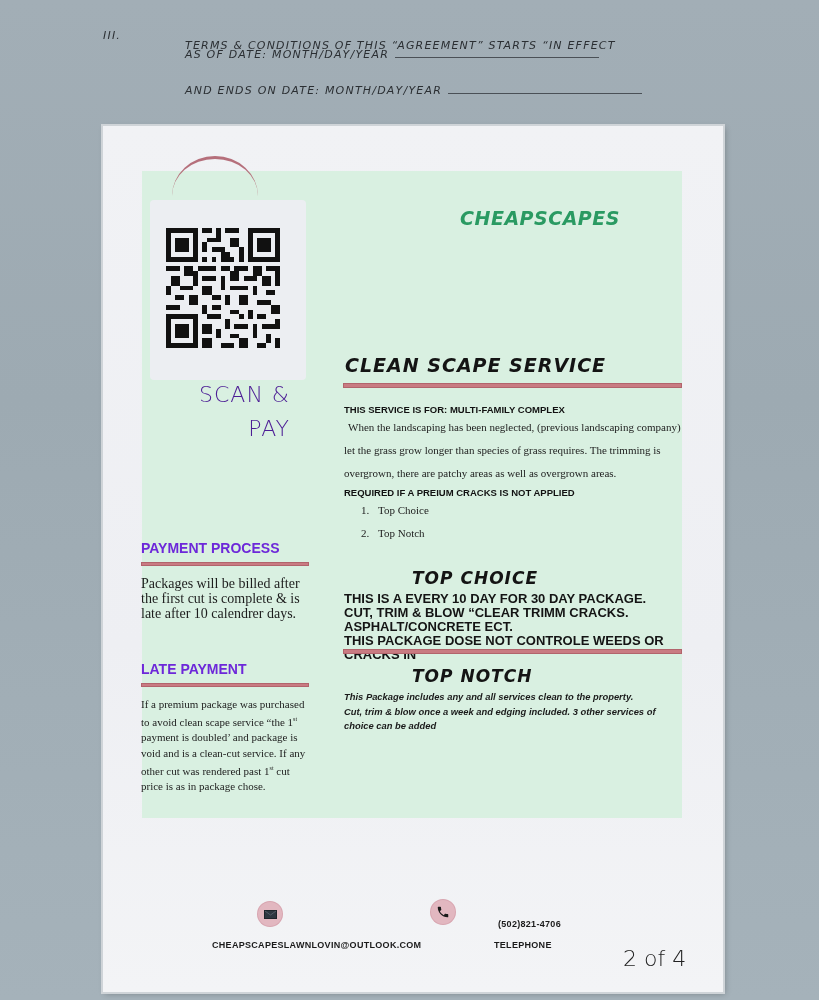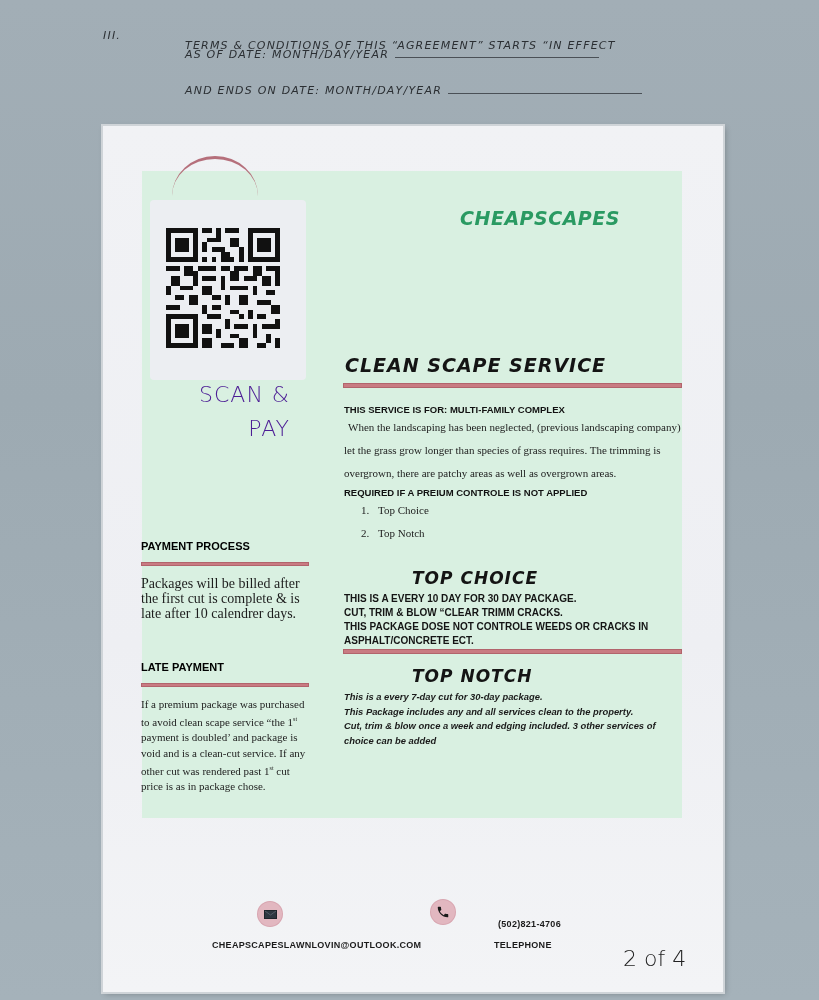--- a/index.html
+++ b/index.html
@@ -43,22 +43,22 @@
     font-family: "DejaVu Sans", sans-serif; font-weight: bold; font-style: italic;
     color: #2a9a62; font-size: 19px; line-height: 28px; letter-spacing: 0.5px;
   }
   .h-script {
     font-family: "DejaVu Sans", sans-serif; font-weight: bold; font-style: italic;
     color: #141414; letter-spacing: 1px; white-space: nowrap;
   }
   .bar { background: #c97b82; height: 5px; box-shadow: inset 0 0 0 1px #b2646c; }
   .sec-bold { font-family: "Liberation Sans", sans-serif; font-weight: bold; font-size: 9.5px; color: #111; }
   .serif { font-family: "Liberation Serif", serif; font-size: 11px; color: #1d1d1d; line-height: 23px; }
-  .side-h { font-family: "Liberation Sans", sans-serif; font-weight: bold; font-size: 11px; color: #000000; }
-  .body-cond { font-family: "Liberation Sans", sans-serif; font-weight: bold; font-size: 10px; color: #141414; line-height: 14px; }
+  .side-h { font-family: "Liberation Sans", sans-serif; font-weight: bold; font-size: 14px; color: #6d28d9; }
+  .body-cond { font-family: "Liberation Sans", sans-serif; font-weight: bold; font-size: 13px; color: #141414; line-height: 14px; }
   .italic-body { font-family: "Liberation Sans", sans-serif; font-style: italic; font-weight: bold; font-size: 9.4px; color: #1a1a1a; line-height: 14.5px; }
   ol { margin: 0; padding-left: 0; list-style: none; }
   .icon-circle {
     width: 24px; height: 24px; border-radius: 50%; background: #e2b7c0; box-shadow: 0 0 0 1px #d8a5b0;
     display: flex; align-items: center; justify-content: center;
   }
   .footer-caps { font-family: "Liberation Sans", sans-serif; font-weight: bold; font-size: 9px; color: #1b1b1b; letter-spacing: 0.3px; white-space: nowrap; padding-left: 42px; }
   .page-num { font-family: "DejaVu Sans", sans-serif; font-size: 22px; color: #222; font-weight: 300; }
 </style>
 </head>
@@ -163,38 +163,37 @@
 </div>
 
 <div class="abs brand">
   <div>CHEAPSCAPES</div>
 </div>
 
 <div class="abs h-script" style="left:345px; top:354px; font-size:19px;">CLEAN SCAPE SERVICE</div>
 <div class="abs bar" style="left:343px; top:383px; width:339px;"></div>
 <div class="abs sec-bold" style="left:344px; top:404px;">THIS SERVICE IS FOR: MULTI-FAMILY COMPLEX</div>
 <div class="abs serif" style="left:344px; top:416px; width:340px; text-indent:4px;">When the landscaping has been neglected, (previous landscaping company) let the grass grow longer than species of grass requires. The trimming is overgrown, there are patchy areas as well as overgrown areas.</div>
-<div class="abs sec-bold" style="left:344px; top:487px;">REQUIRED IF A PREIUM CONTROLE IS NOT APPLIED</div>
+<div class="abs sec-bold" style="left:344px; top:487px;">REQUIRED IF A PREIUM CRACKS IS NOT APPLIED</div>
 <ol class="abs serif" style="left:361px; top:499px;">
   <li><span style="display:inline-block;width:17px;">1.</span><span>Top Choice</span></li>
   <li><span style="display:inline-block;width:17px;">2.</span><span>Top Notch</span></li>
 </ol>
 
 <div class="abs h-script" style="left:412px; top:568px; font-size:17px;">TOP CHOICE</div>
 <div class="abs body-cond" style="left:344px; top:592px; width:340px;">
   <div>THIS IS A EVERY 10 DAY FOR 30 DAY PACKAGE.</div>
   <div>CUT, TRIM &amp; BLOW “CLEAR TRIMM CRACKS.</div>
+  <div>ASPHALT/CONCRETE ECT.</div>
   <div>THIS PACKAGE DOSE NOT CONTROLE WEEDS OR CRACKS IN</div>
-  <div>ASPHALT/CONCRETE ECT.</div>
 </div>
 <div class="abs bar" style="left:343px; top:649px; width:339px;"></div>
 
 <div class="abs h-script" style="left:412px; top:666px; font-size:17px;">TOP NOTCH</div>
 <div class="abs italic-body" style="left:344px; top:690px; width:345px;">
-  <div>This is a every 7-day cut for 30-day package.</div>
   <div>This Package includes any and all services clean to the property.</div>
   <div>Cut, trim &amp; blow once a week and edging included. 3 other services of</div>
   <div>choice can be added</div>
 </div>
 
 <div class="abs side-h" style="left:141px; top:540px;">PAYMENT PROCESS</div>
 <div class="abs bar" style="left:141px; top:562px; width:168px; height:4px;"></div>
 <div class="abs serif" style="left:141px; top:576px; width:170px; line-height:15px; font-size:14px;">Packages will be billed after the first cut is complete &amp; is late after 10 calendrer days.</div>
 
 <div class="abs side-h" style="left:141px; top:661px;">LATE PAYMENT</div>

